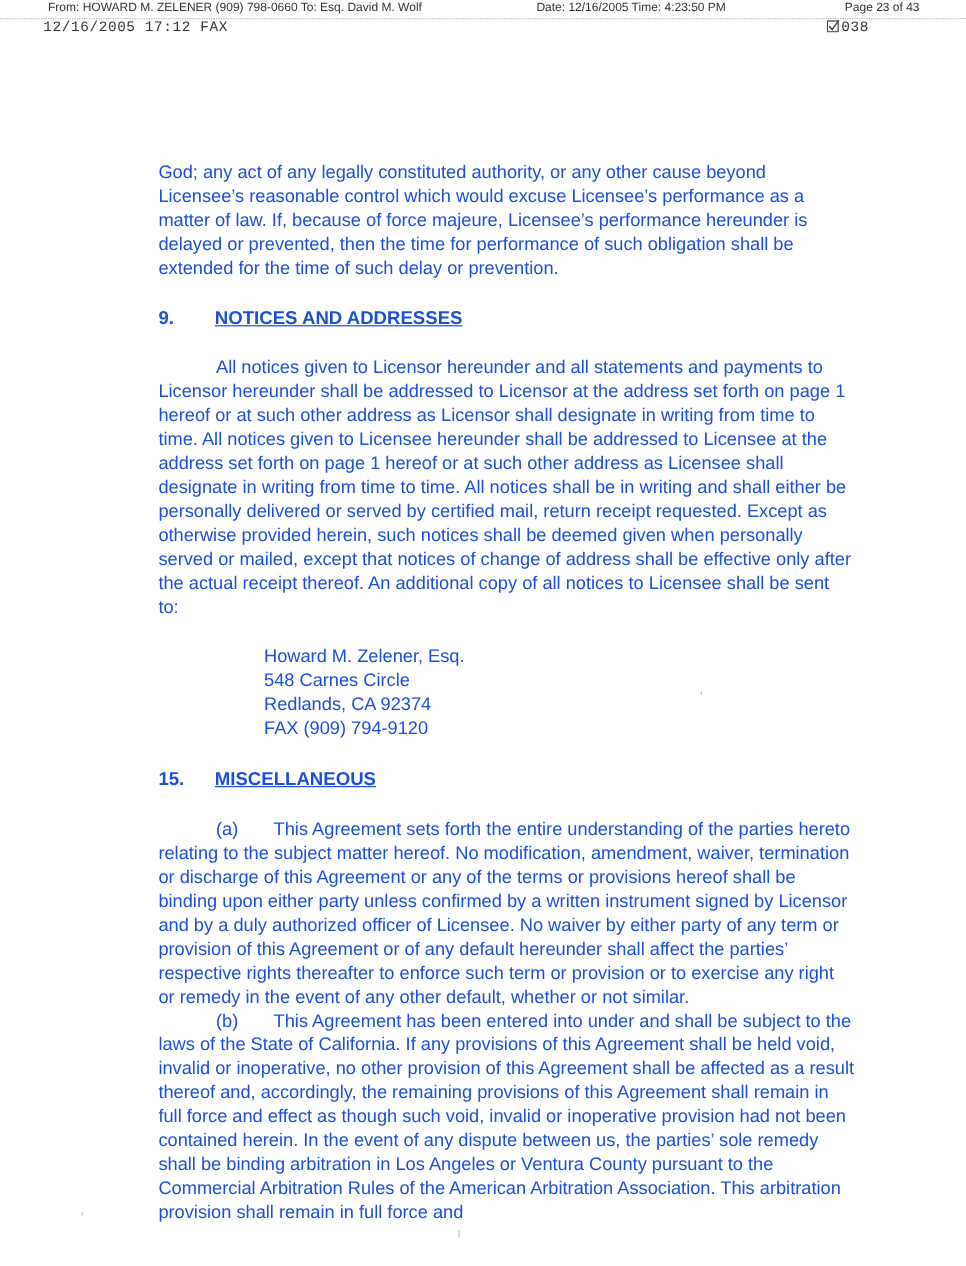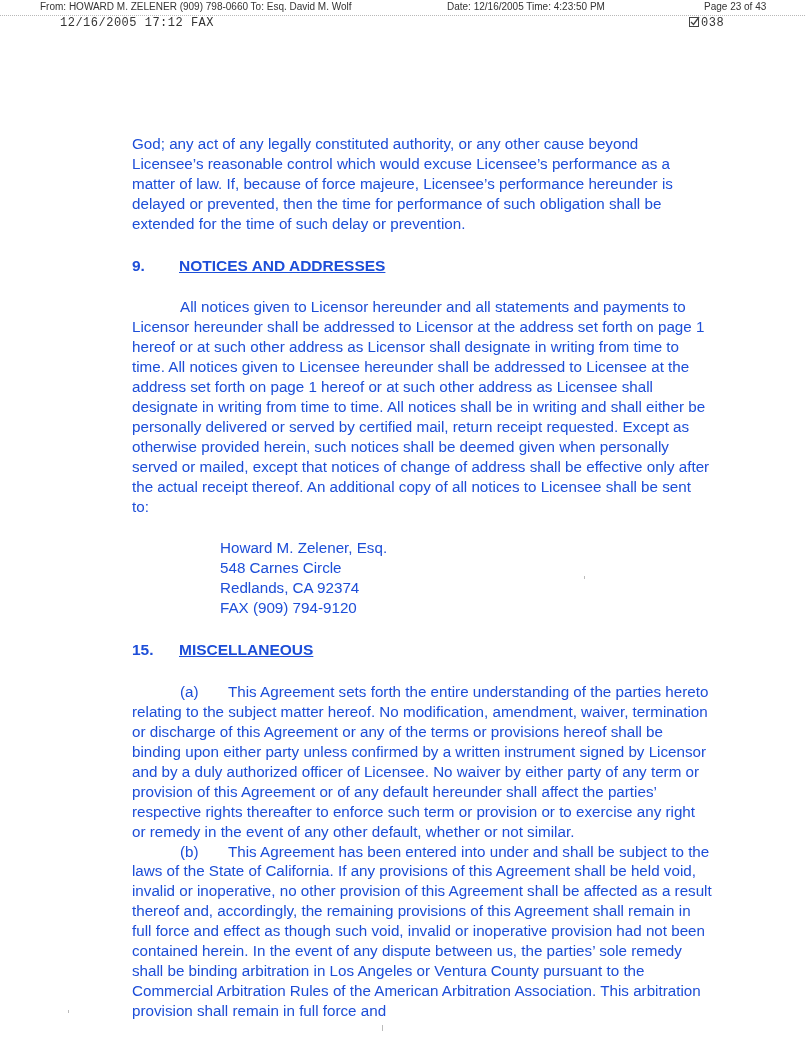--- a/index.html
+++ b/index.html
@@ -18,21 +18,21 @@
     .hdr-date { left: 447px; }
     .hdr-page { left: 704px; }
     .hdr-dots {
       position: absolute; left: 0; top: 15px; width: 805px; height: 0;
       border-top: 1px dotted #b8b8b8;
     }
     .hdr-line2 {
       position: absolute; top: 16px; font-family: "Liberation Mono", monospace;
       font-size: 12px; color: #333333; white-space: nowrap; letter-spacing: 0.5px;
     }
-    .hdr-stamp { left: 36px; margin-left: 24px; }
+    .hdr-stamp { left: 36px; }
     .hdr-mark { left: 689px; display: flex; align-items: flex-start; gap: 2px; }
     .mark-icon {
       display: inline-block; width: 10px; height: 10px; position: relative;
     }
     .doc {
       position: absolute; left: 132px; top: 134px; width: 580px;
       font-family: Liberation Sans, sans-serif; font-size: 15.2px; line-height: 19.9px;
       color: #1d4ed8;
     }
     .doc p { margin: 0; text-align: left; }

